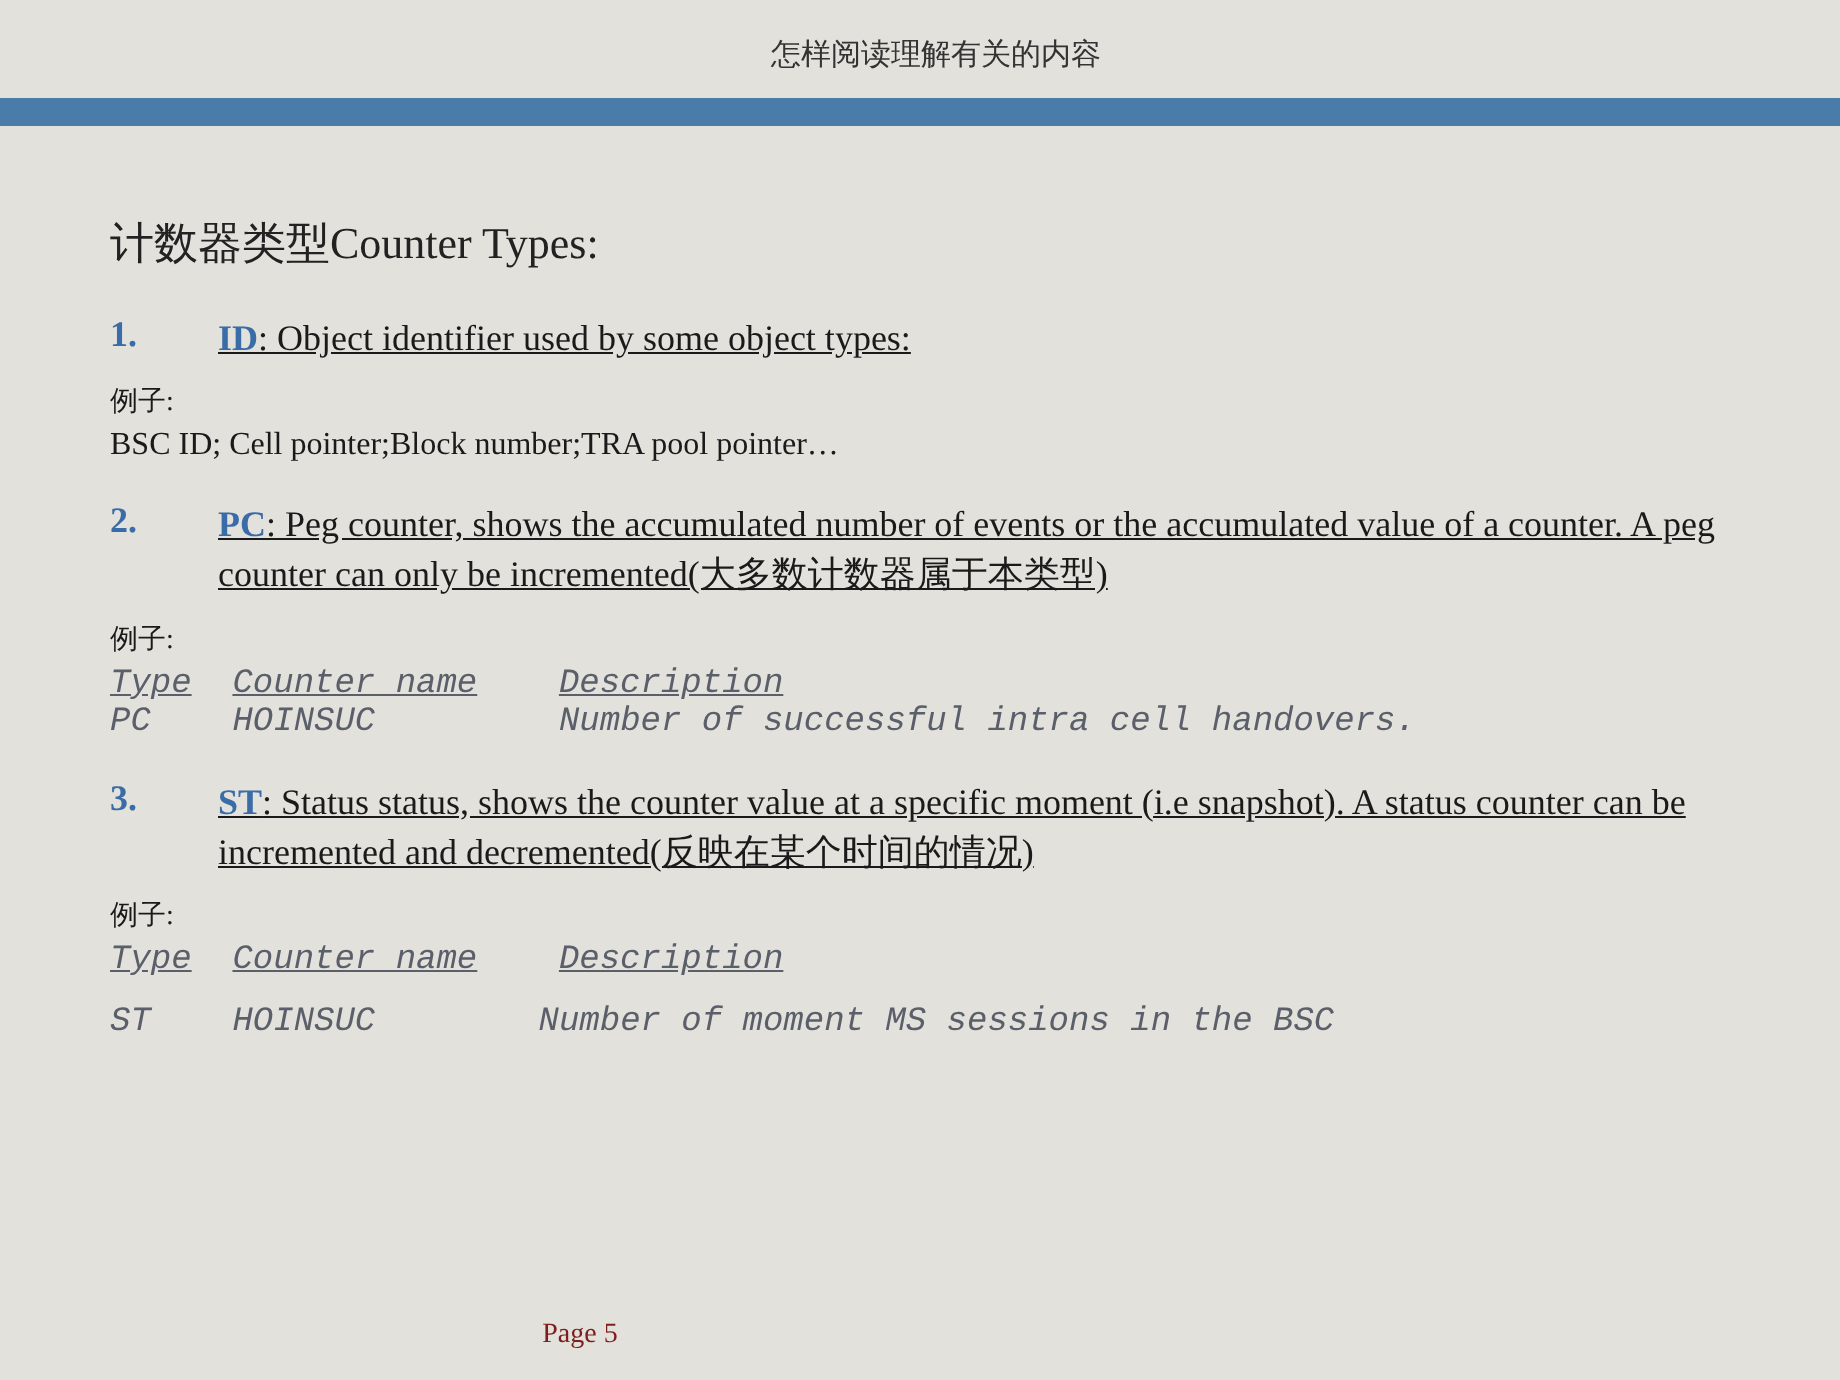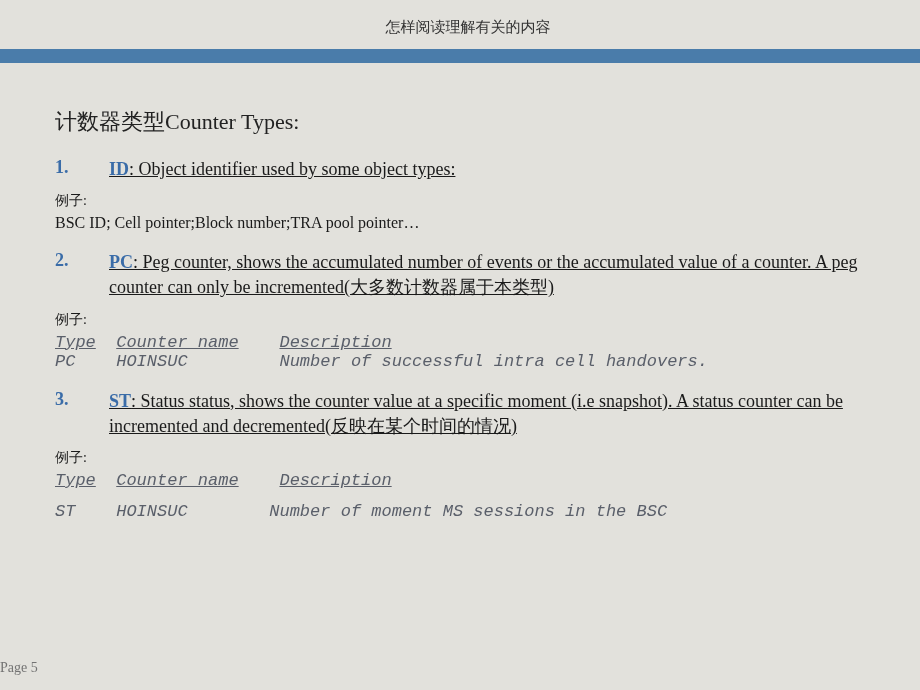--- a/index.html
+++ b/index.html
@@ -80,22 +80,23 @@
     .mono-table .hdr {
       text-decoration: underline;
     }
     .mono-row {
     }
     .footer {
       position: absolute;
       bottom: 14px;
       left: 0;
       width: 100%;
+      text-align: center;
       font-size: 14px;
-      color: #737373;
+      color: #7f1d1d;
       padding-right: 340px;
     }
   </style>
 </head>
 <body>
 
 <div class="header-title">怎样阅读理解有关的内容</div>
 <div class="blue-bar"></div>
 
 <div class="content">

